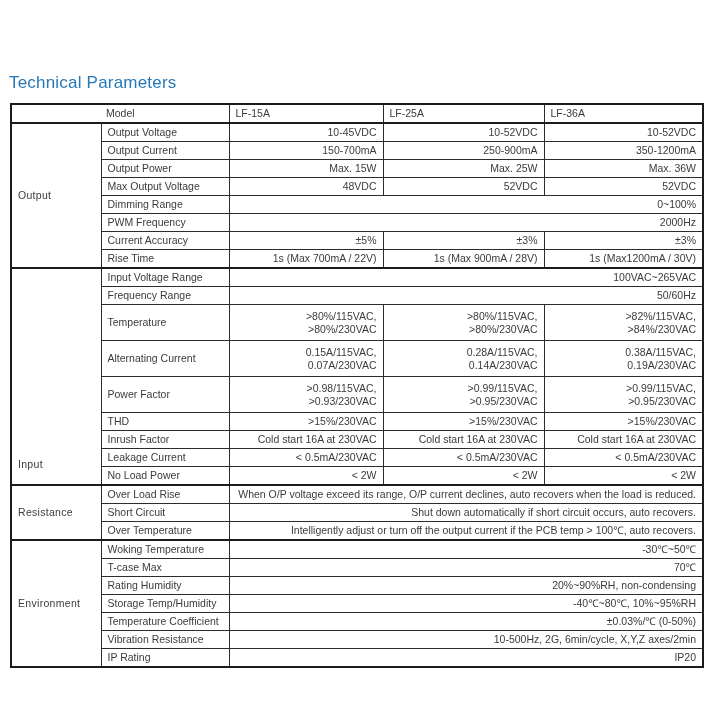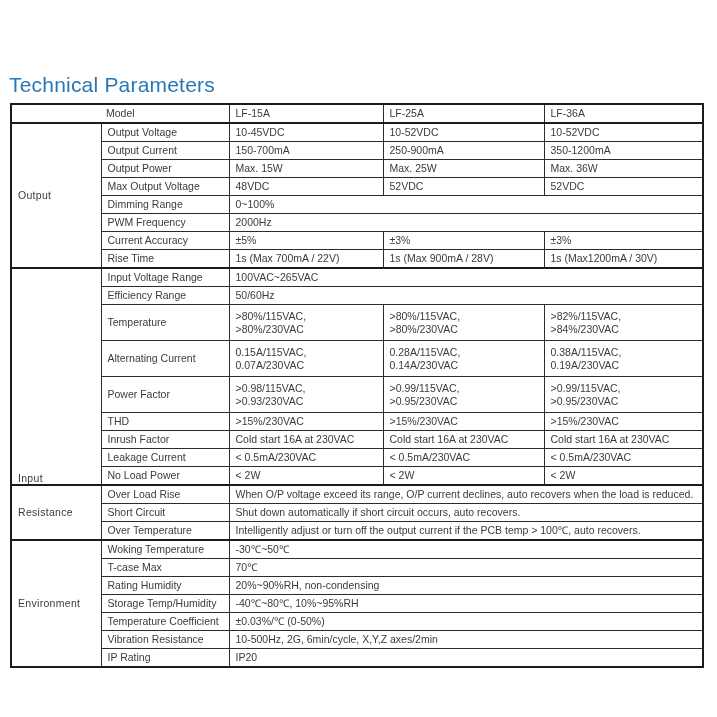--- a/index.html
+++ b/index.html
@@ -14,21 +14,21 @@
     position: relative;
     width: 717px;
     height: 717px;
     background: #ffffff;
     overflow: hidden;
   }
   .page-title {
     position: absolute;
     left: 9px;
     top: 73px;
-    font-size: 21px;
+    font-size: 17px;
     letter-spacing: 0.2px;
     color: #2878b8;
   }
   table.spec {
     position: absolute;
     left: 10px;
     top: 103px;
     width: 692px;
     border-collapse: collapse;
     table-layout: fixed;
@@ -50,27 +50,29 @@
     border-bottom: 2px solid #1b1b1b;
   }
   td.model-head { text-align: center; }
   td.model-col  { padding-left: 12px; }
   td.section-label {
     font-size: 12px;
     letter-spacing: 0.3px;
   }
   td.section-label.vb {
     vertical-align: bottom;
+    padding-bottom: 14px;
   }
   tr.section-start td { border-top: 2px solid #1b1b1b; }
   tr.tall td { height: 35px; }
   td.param { padding-left: 7px; margin-left: 16px; }
   td.val {
     padding-left: 10px;
     white-space: pre-line;
+    text-align: right;
   }
 </style>
 </head>
 <body>
 
 <div class="page">
 
   <div class="page-title">Technical Parameters</div>
 
   <table class="spec">
@@ -134,21 +136,21 @@
           <td class="val">1s (Max 700mA / 22V)</td>
           <td class="val">1s (Max 900mA / 28V)</td>
           <td class="val">1s (Max1200mA / 30V)</td>
         </tr>
         <tr class="section-start">
           <td class="section-label vb" rowspan="9">Input</td>
           <td class="param">Input Voltage Range</td>
           <td class="val" colspan="3">100VAC~265VAC</td>
         </tr>
         <tr>
-          <td class="param">Efficiency Range</td>
+          <td class="param">Frequency Range</td>
           <td class="val" colspan="3">50/60Hz</td>
         </tr>
         <tr class="tall">
           <td class="param">Temperature</td>
           <td class="val">&gt;80%/115VAC,
 &gt;80%/230VAC</td>
           <td class="val">&gt;80%/115VAC,
 &gt;80%/230VAC</td>
           <td class="val">&gt;82%/115VAC,
 &gt;84%/230VAC</td>

